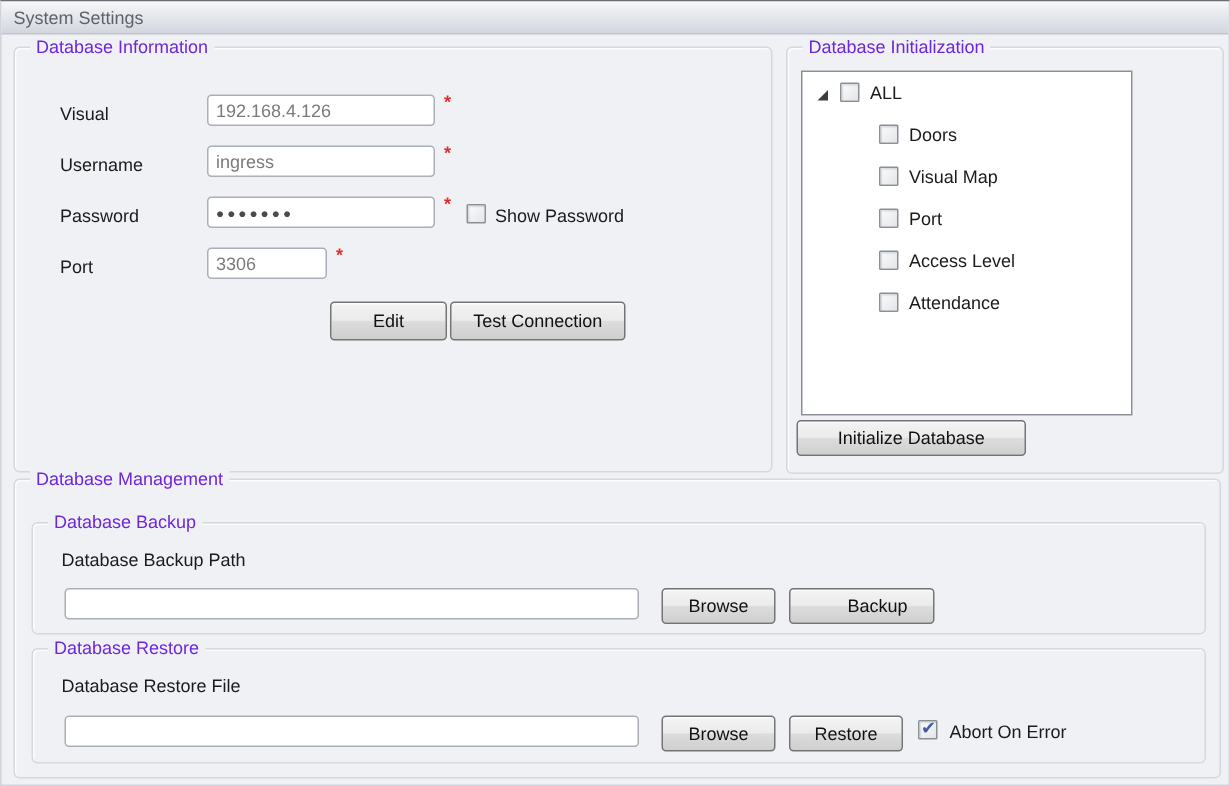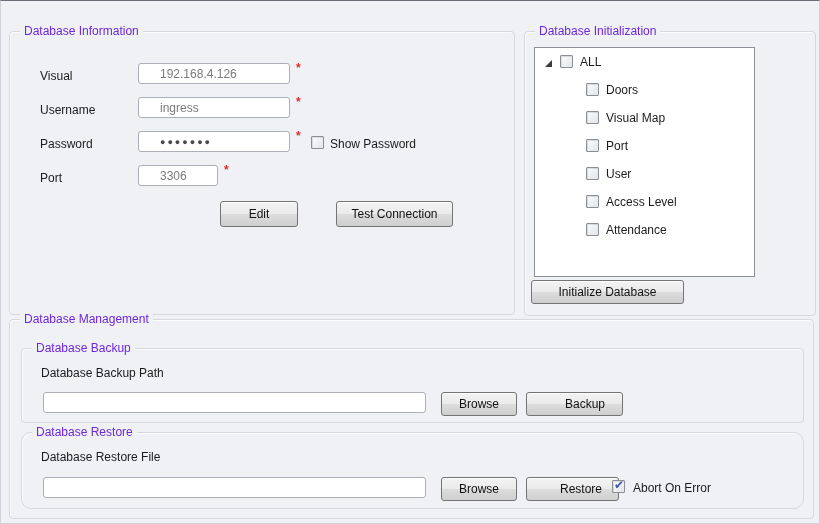--- a/index.html
+++ b/index.html
@@ -24,21 +24,21 @@
   .groupbox { position:absolute; border:1px solid #d6d8de; border-radius:4px;
     box-shadow: inset 1px 1px 0 rgba(255,255,255,.75); }
   .legend { position:absolute; top:-8px; left:10px; background:#f0f1f5;
     padding:0 4px; white-space:nowrap; color:#6d28d9; }
 
   .lbl { position:absolute; white-space:nowrap; }
 
   
   .tb { position:absolute; border:1px solid #abafb7; border-radius:3px;
     background:#fff; color:#7b7b7b; height:21px; box-sizing:border-box;
-    padding:0 21px; font:12px "Liberation Sans", sans-serif; outline:none; }
+    padding:0 5px; font:12px "Liberation Sans", sans-serif; outline:none; }
   .tb.pw { font-size:9px; letter-spacing:2px; color:#4a4a4a; }
 
   .req { position:absolute; color:#e02b2b; font-size:12px; font-weight:bold; }
 
   
   .btn { position:absolute; display:flex; align-items:center; justify-content:center;
     border:1px solid #747474; border-radius:3px; color:#111; cursor:pointer;
     background:linear-gradient(to bottom,#f3f3f3 0%,#ebebeb 48%,#dcdcdc 52%,#cfcfcf 100%);
     box-shadow: inset 0 1px 0 rgba(255,255,255,.8); font-size:12px; }
 
@@ -61,20 +61,23 @@
   .tree-row.child .cb { left:51px; }
   .tree-row.child .tree-label { left:71px; }
   .tri { position:absolute; left:10px; top:12px; width:0; height:0;
     border-left:7px solid transparent; border-bottom:7px solid #3d3d3d; }
 </style>
 </head>
 <body>
 
 <div class="window">
 
+  <div class="tabstrip">
+    <span class="tab-label">System Settings</span>
+  </div>
 
   <div class="groupbox" style="left:8px; top:30px; width:504px; height:282px;">
     <span class="legend">Database Information</span>
 
     <span class="lbl" style="left:30px; top:37px;">Visual</span>
     <input class="tb" style="left: 128px; top: 31px; width: 152px;" readonly="" value="192.168.4.126">
     <span class="req" style="left:286px; top:29px;">*</span>
 
     <span class="lbl" style="left:30px; top:71px;">Username</span>
     <input class="tb" style="left: 128px; top: 65px; width: 152px;" readonly="" value="ingress">
@@ -84,21 +87,21 @@
     <input class="tb pw" style="left: 128px; top: 99px; width: 152px;" readonly="" value="●●●●●●●">
     <span class="req" style="left:286px; top:97px;">*</span>
     <span class="cb" style="left:301px; top:104px;"></span>
     <span class="lbl" style="left:320px; top:105px;">Show Password</span>
 
     <span class="lbl" style="left:30px; top:139px;">Port</span>
     <input class="tb" style="left: 128px; top: 133px; width: 80px;" readonly="" value="3306">
     <span class="req" style="left:214px; top:131px;">*</span>
 
     <div class="btn" style="left:210px; top:169px; width:76px; height:24px;">Edit</div>
-    <div class="btn" style="left:290px; top:169px; width:115px; height:24px;margin-left:36px;">Test Connection</div>
+    <div class="btn" style="left:290px; top:169px; width:115px; height:24px;">Test Connection</div>
   </div>
 
   <div class="groupbox" style="left:523px; top:30px; width:290px; height:283px;">
     <span class="legend">Database Initialization</span>
 
     <div class="tree" style="left:9px; top:15px; width:221px; height:230px;">
       <div class="tree-row root">
         <span class="tri"></span>
         <span class="cb"></span>
         <span class="tree-label">ALL</span>
@@ -111,24 +114,20 @@
           <div class="tree-row child">
             <span class="cb"></span>
             <span class="tree-label">Visual Map</span>
           </div>
           <div class="tree-row child">
             <span class="cb"></span>
             <span class="tree-label">Port</span>
           </div>
           <div class="tree-row child">
             <span class="cb"></span>
-            <span class="tree-label">User</span>
-          </div>
-          <div class="tree-row child">
-            <span class="cb"></span>
             <span class="tree-label">Access Level</span>
           </div>
           <div class="tree-row child">
             <span class="cb"></span>
             <span class="tree-label">Attendance</span>
           </div>
         </div>
     </div>
 
     <div class="btn" style="left:6px; top:248px; width:151px; height:22px;">Initialize Database</div>
@@ -138,24 +137,24 @@
     <span class="legend">Database Management</span>
 
     <div class="groupbox" style="left:11px; top:28px; width:781px; height:73px;">
       <span class="legend">Database Backup</span>
       <span class="lbl" style="left:19px; top:17px;">Database Backup Path</span>
       <input class="tb" style="left: 21px; top: 43px; width: 383px;" value="">
       <div class="btn" style="left:419px; top:43px; width:74px; height:22px;">Browse</div>
       <div class="btn" style="left:504px; top:43px; width:74px; height:22px;padding-left:21px;">Backup</div>
     </div>
 
-    <div class="groupbox" style="left:11px; top:112px; width:781px; height:75px;border-radius:10px;">
+    <div class="groupbox" style="left:11px; top:112px; width:781px; height:75px;">
       <span class="legend">Database Restore</span>
       <span class="lbl" style="left:19px; top:17px;">Database Restore File</span>
       <input class="tb" style="left: 21px; top: 44px; width: 383px;" value="">
       <div class="btn" style="left:419px; top:44px; width:74px; height:22px;">Browse</div>
-      <div class="btn" style="left:504px; top:44px; width:74px; height:22px;padding-left:17px;">Restore</div>
+      <div class="btn" style="left:504px; top:44px; width:74px; height:22px;">Restore</div>
       <span class="cb checked" style="left:590px; top:47px;"></span>
       <span class="lbl" style="left:611px; top:48px;">Abort On Error</span>
     </div>
   </div>
 
 </div>
 
 </body></html>

